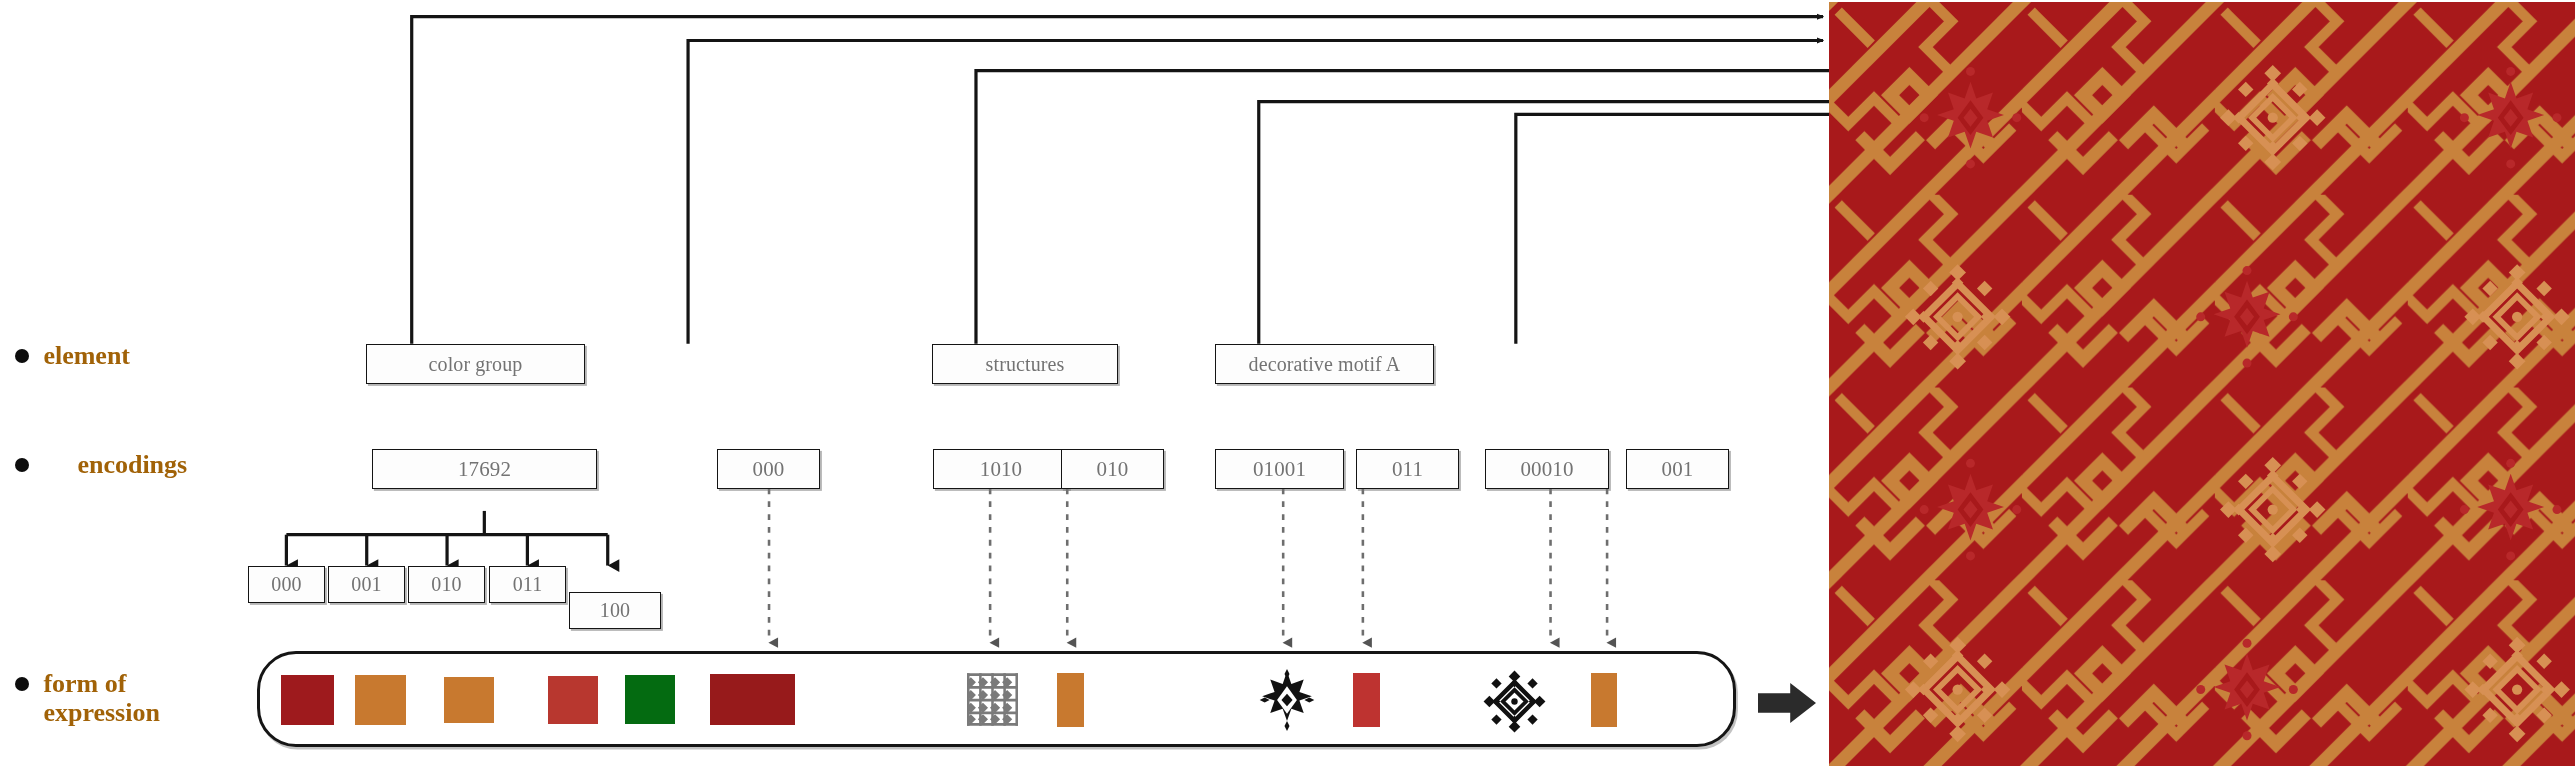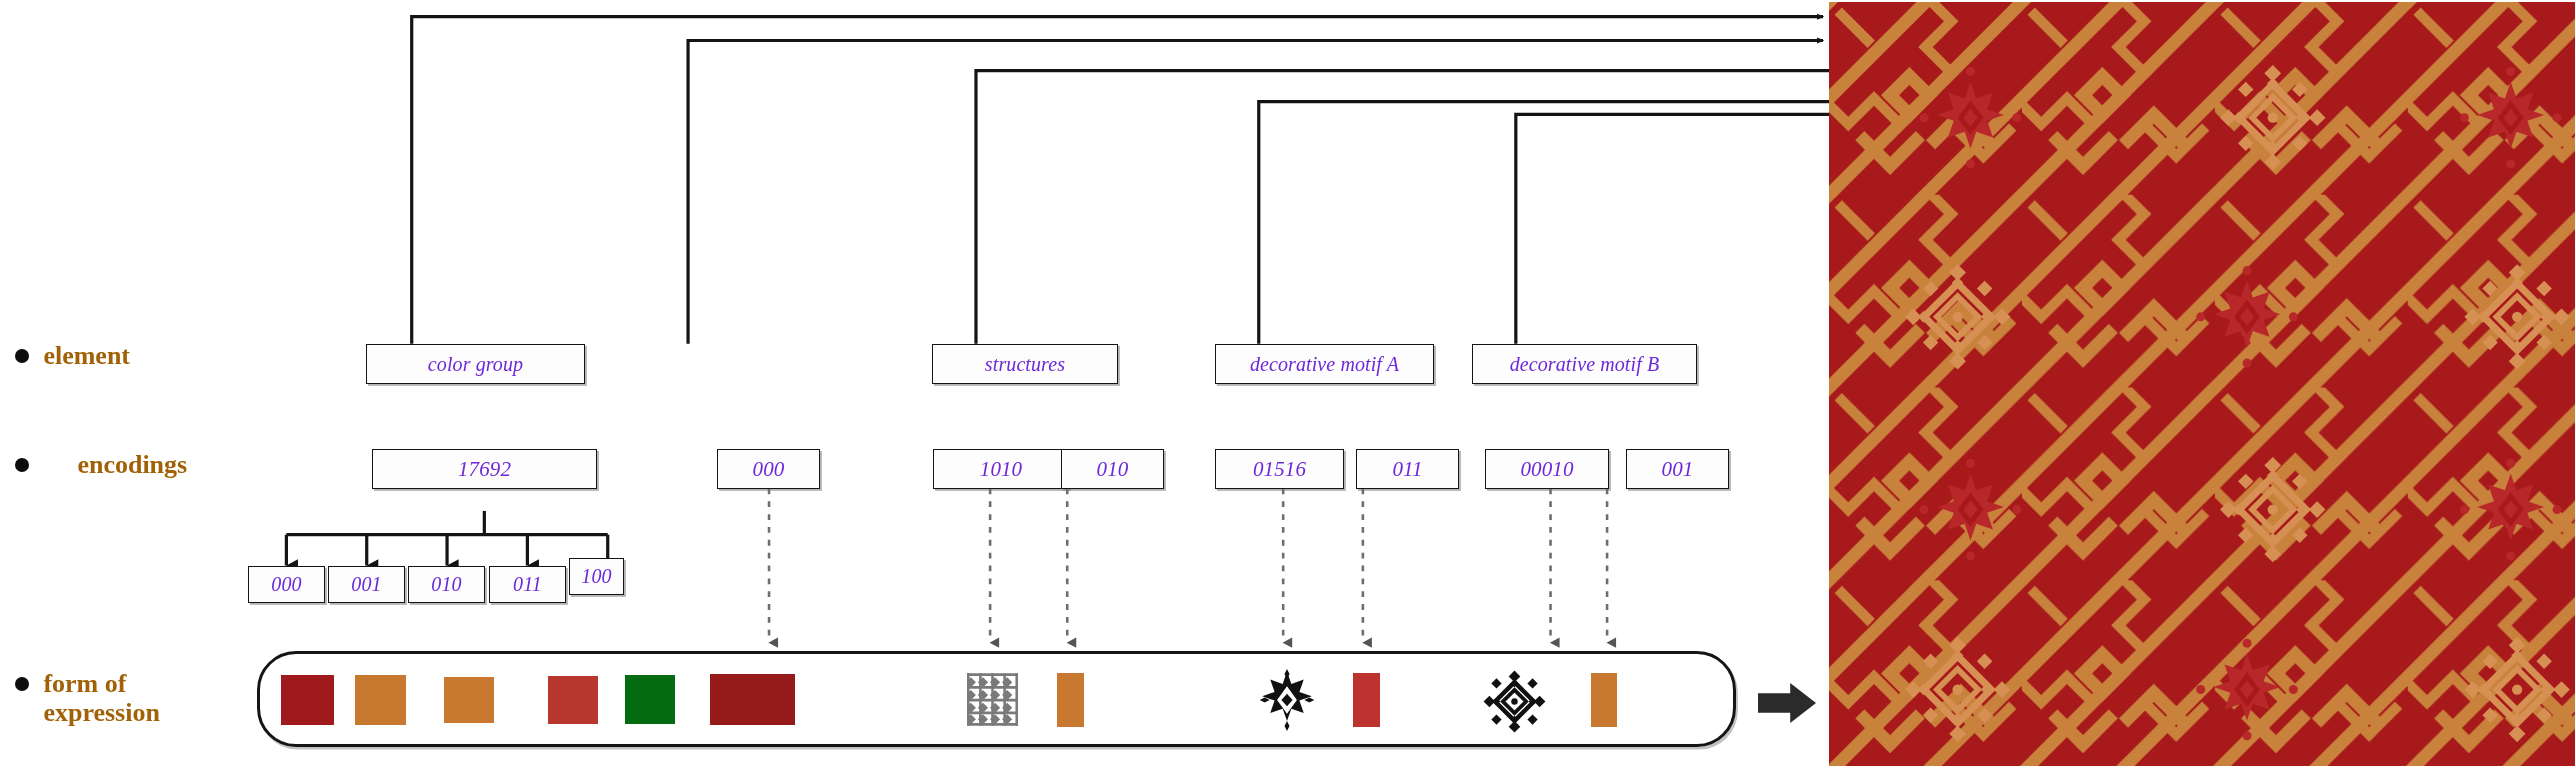--- a/index.html
+++ b/index.html
@@ -23,22 +23,22 @@
     background: #0d0d0d; flex: 0 0 auto; margin-top: 8.4px;
   }
 
   
   .box {
     position: absolute;
     background: #fdfdfd;
     border: 1.9px solid #141414;
     box-shadow: 1.9px 1.9px 0 rgba(120,120,120,.55);
     display: flex; align-items: center; justify-content: center;
-    font-size: 20px; color: #6d28d9; text-align: center;
-    letter-spacing: 0.1px; white-space: nowrap; font-style: italic;
+    font-size: 20px; color: #737373; text-align: center;
+    letter-spacing: 0.1px; white-space: nowrap;
   }
   .box.enc { font-size: 21px; }
   .box.sub { font-size: 20px; }
 
   
   .fe-container {
     position: absolute;
     background: #fff;
     border: 3.2px solid #151515;
     border-radius: 39px;
@@ -115,36 +115,35 @@
   </div>
   <div class="row-label" style="left:15.4px; top:669px;justify-content:flex-end;">
     <span class="bullet"></span>
     <span>form of
 expression</span>
   </div>
 
   <div class="box" style="left:366px;  top:344px; width:219px; height:40px;">color group</div>
   <div class="box" style="left:932px; top:344px; width:186px; height:40px;">structures</div>
   <div class="box" style="left:1215px; top:344px; width:219px; height:40px;">decorative motif A</div>
-  <div class="box" style="left:1472px; top:344px; width:225px; height:40px;">decorative motif  B</div>
 
   <div class="box enc" style="left:372px;  top:449px; width:225px; height:40px;">17692</div>
   <div class="box enc" style="left:717px; top:449px; width:103px; height:40px;">000</div>
   <div class="box enc" style="left:933px; top:449px; width:136px; height:40px;">1010</div>
   <div class="box enc" style="left:1061px; top:449px; width:103px; height:40px;">010</div>
-  <div class="box enc" style="left:1215px; top:449px; width:129px; height:40px;">01516</div>
+  <div class="box enc" style="left:1215px; top:449px; width:129px; height:40px;">01001</div>
   <div class="box enc" style="left:1356px; top:449px; width:103px; height:40px;">011</div>
   <div class="box enc" style="left:1485px; top:449px; width:124px; height:40px;">00010</div>
   <div class="box enc" style="left:1626px; top:449px; width:103px; height:40px;">001</div>
 
   <div class="box sub" style="left:248px; top:566px; width:77px; height:37px;">000</div>
   <div class="box sub" style="left:328px; top:566px; width:77px; height:37px;">001</div>
   <div class="box sub" style="left:408px; top:566px; width:77px; height:37px;">010</div>
   <div class="box sub" style="left:489px; top:566px; width:77px; height:37px;">011</div>
-  <div class="box sub" style="left:569px; top:558px; width:55px; height:37px;">100</div>
+  <div class="box sub" style="left:569px; top:592px; width:92px; height:37px;">100</div>
 
   <div class="fe-container" style="left:257px; top:651px; width:1479px; height:96px;">
 
     <div class="swatch" style="left:20.6px;  top:20.6px; width:53px;  height:50px; background:#9E1A1D;"></div>
     <div class="swatch" style="left:95px; top:20.6px; width:51px;  height:50px; background:#C8792F;"></div>
     <div class="swatch" style="left:184px; top:23px; width:50px;  height:46px; background:#C8792F;"></div>
     <div class="swatch" style="left:288px; top:22px; width:50px;  height:48px; background:#B8372F;"></div>
     <div class="swatch" style="left:365px; top:21px; width:50px;  height:49px; background:#046B11;"></div>
     <div class="swatch" style="left:450px; top:20px; width:85px; height:51px; background:#971A1B;"></div>
 

